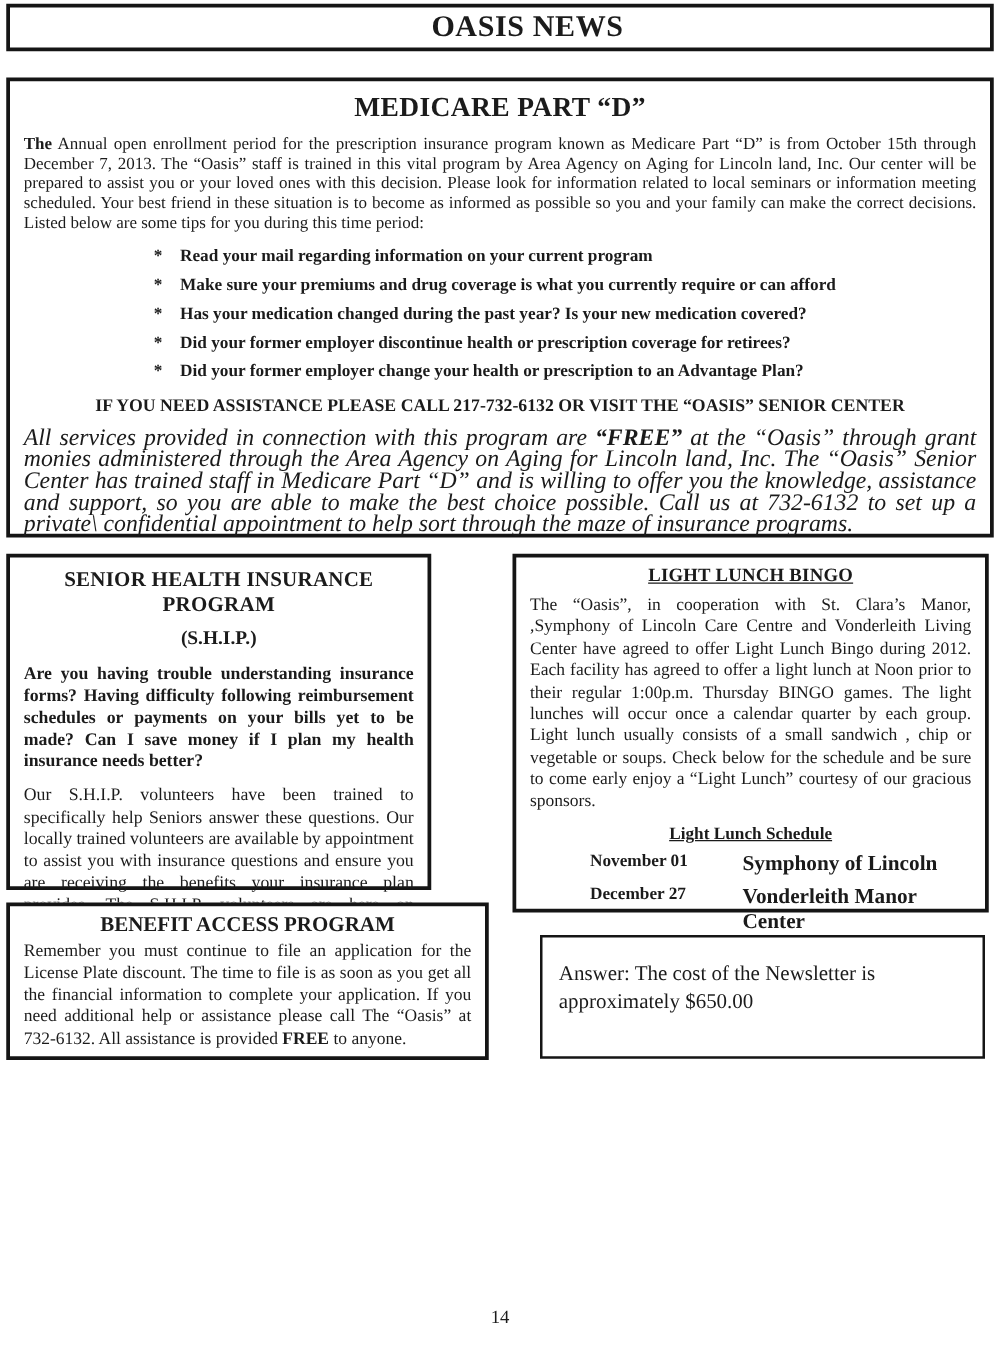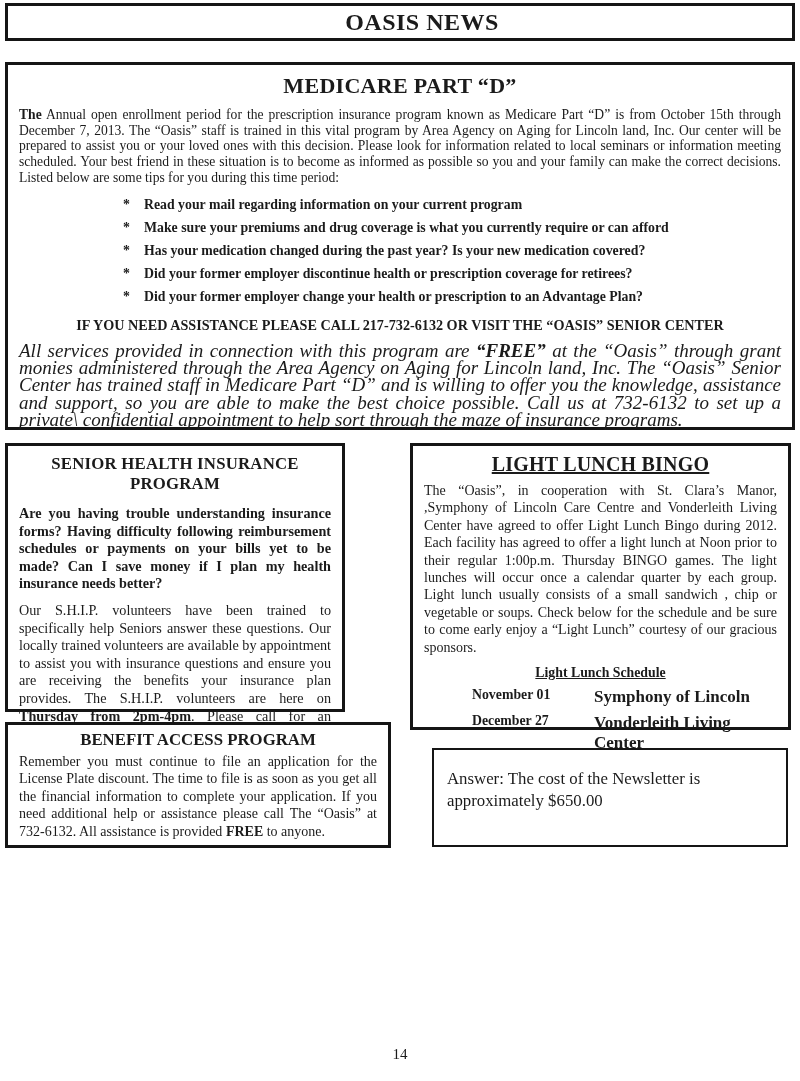--- a/index.html
+++ b/index.html
@@ -64,21 +64,21 @@
     text-align: justify; margin-top: 11px;
   }
   .ship-body {
     font-size: 14.2px; line-height: 17.6px; text-align: justify; margin-top: 9px;
   }
   .bingo-box {
     left: 410px; top: 443px; width: 381px; height: 287px;
     padding: 7px 11px;
   }
   .bingo-title {
-    text-align: center; font-weight: bold; font-size: 20px;
+    text-align: center; font-weight: bold; font-size: 15px;
     text-decoration: underline; letter-spacing: 0.2px;
   }
   .bingo-body {
     font-size: 14px; line-height: 17.4px; text-align: justify; margin-top: 6px;
   }
   .schedule-title {
     text-align: center; font-weight: bold; font-size: 13.8px;
     text-decoration: underline; margin-top: 9px;
   }
   .schedule { margin: 6px 0 0 48px; }
@@ -137,36 +137,37 @@
         <span class="marker">*</span>
         <span>Did your former employer change your health or prescription to an Advantage Plan?</span>
       </div>
     </div>
     <div class="assistance-line">IF YOU NEED ASSISTANCE PLEASE CALL 217-732-6132 OR VISIT THE “OASIS” SENIOR CENTER</div>
     <p class="medicare-p2"><span>All services provided in connection with this program are </span><span class="lead-bold">“FREE”</span><span> at the “Oasis” through grant monies administered through the Area Agency on Aging for Lincoln land, Inc.  The “Oasis” Senior Center has trained staff in Medicare Part “D” and is willing to offer you the knowledge, assistance and support, so you are able to make the best choice possible.  Call us at 732-6132 to set up a private\ confidential appointment to help sort through the maze of insurance programs.</span></p>
   </div>
 
   <div class="box ship-box">
     <div class="ship-title">SENIOR HEALTH INSURANCE PROGRAM</div>
+    <div class="ship-subtitle">(S.H.I.P.)</div>
     <p class="ship-intro">Are you having trouble understanding insurance forms?  Having      difficulty following reimbursement schedules or payments on your bills yet to be made?  Can I save money if I plan my health      insurance needs better?</p>
     <p class="ship-body"><span>Our S.H.I.P. volunteers have been trained to specifically help Seniors  answer these questions.  Our locally trained volunteers are available by appointment to assist you with insurance  questions and ensure you are receiving the  benefits your  insurance plan  provides.  The S.H.I.P. volunteers are here on </span><span class="lead-bold">Thursday from 2pm-4pm</span><span>.  Please call for an  appointment at The “Oasis” Senior Center at  </span><span class="lead-bold">732-6132.</span></p>
   </div>
 
   <div class="box bingo-box">
     <div class="bingo-title">LIGHT LUNCH BINGO</div>
     <p class="bingo-body">The  “Oasis”,  in  cooperation  with  St.  Clara’s  Manor, ,Symphony of Lincoln Care Centre and Vonderleith Living Center have agreed to offer Light Lunch Bingo during 2012. Each facility has agreed to  offer a light lunch at Noon prior to their regular 1:00p.m. Thursday   BINGO games.   The light lunches will occur once a   calendar quarter by each group. Light lunch usually consists of a small sandwich , chip or vegetable or soups.   Check below for the schedule and be sure to come early enjoy a “Light Lunch”     courtesy of our gracious sponsors.</p>
     <div class="schedule-title">Light Lunch Schedule</div>
     <div class="schedule">
       <div class="schedule-row">
         <span class="schedule-date">November 01</span>
         <span class="schedule-host">Symphony of Lincoln</span>
       </div>
       <div class="schedule-row">
         <span class="schedule-date">December 27</span>
-        <span class="schedule-host">Vonderleith Living Center</span>
+        <span class="schedule-host">Vonderleith Manor Center</span>
       </div>
     </div>
   </div>
 
   <div class="box benefit-box">
     <div class="benefit-title">BENEFIT ACCESS PROGRAM</div>
     <p class="benefit-body"><span>Remember you must continue to file an application for the License Plate discount.  The time to file is as soon as you get all the financial information to complete your application.  If you need additional help or assistance please call The “Oasis” at 732-6132.  All   assistance is provided </span><span class="lead-bold">FREE</span><span> to anyone.</span></p>
   </div>
 
   <div class="box answer-box">

